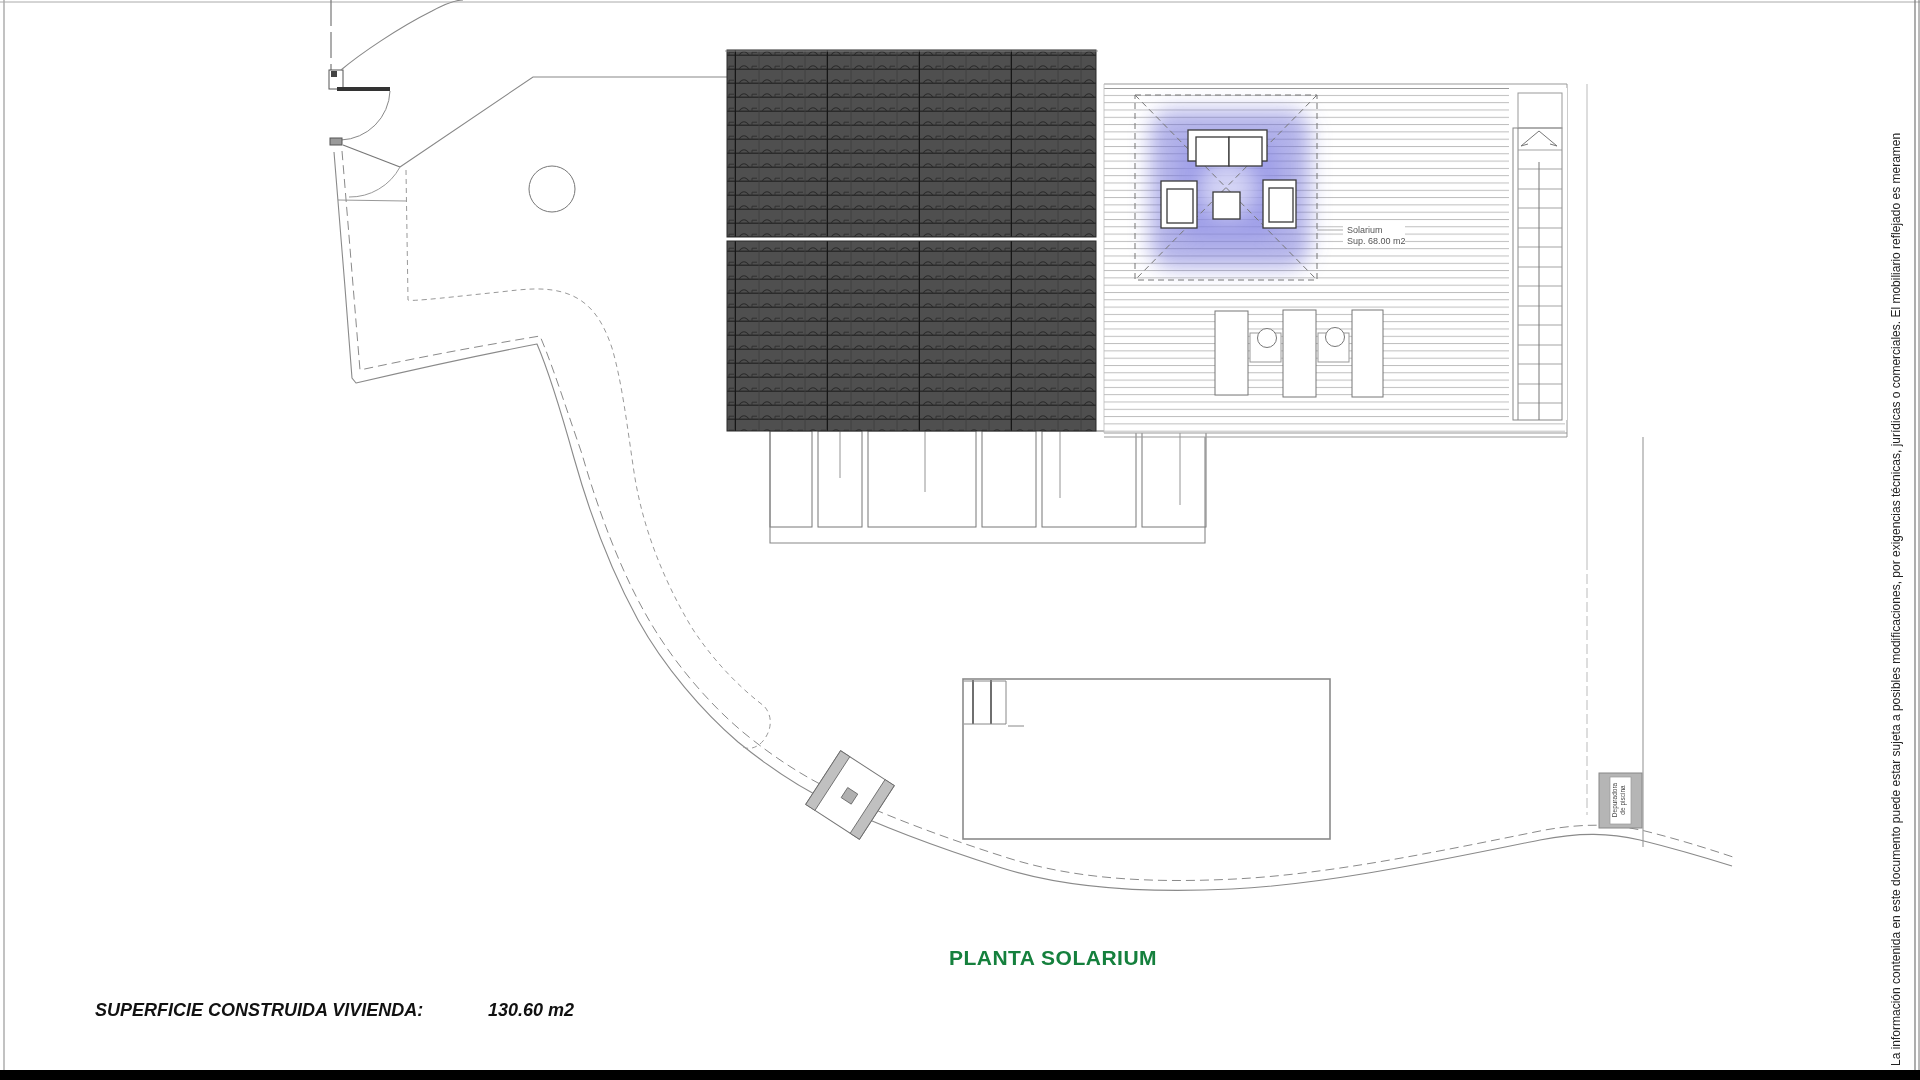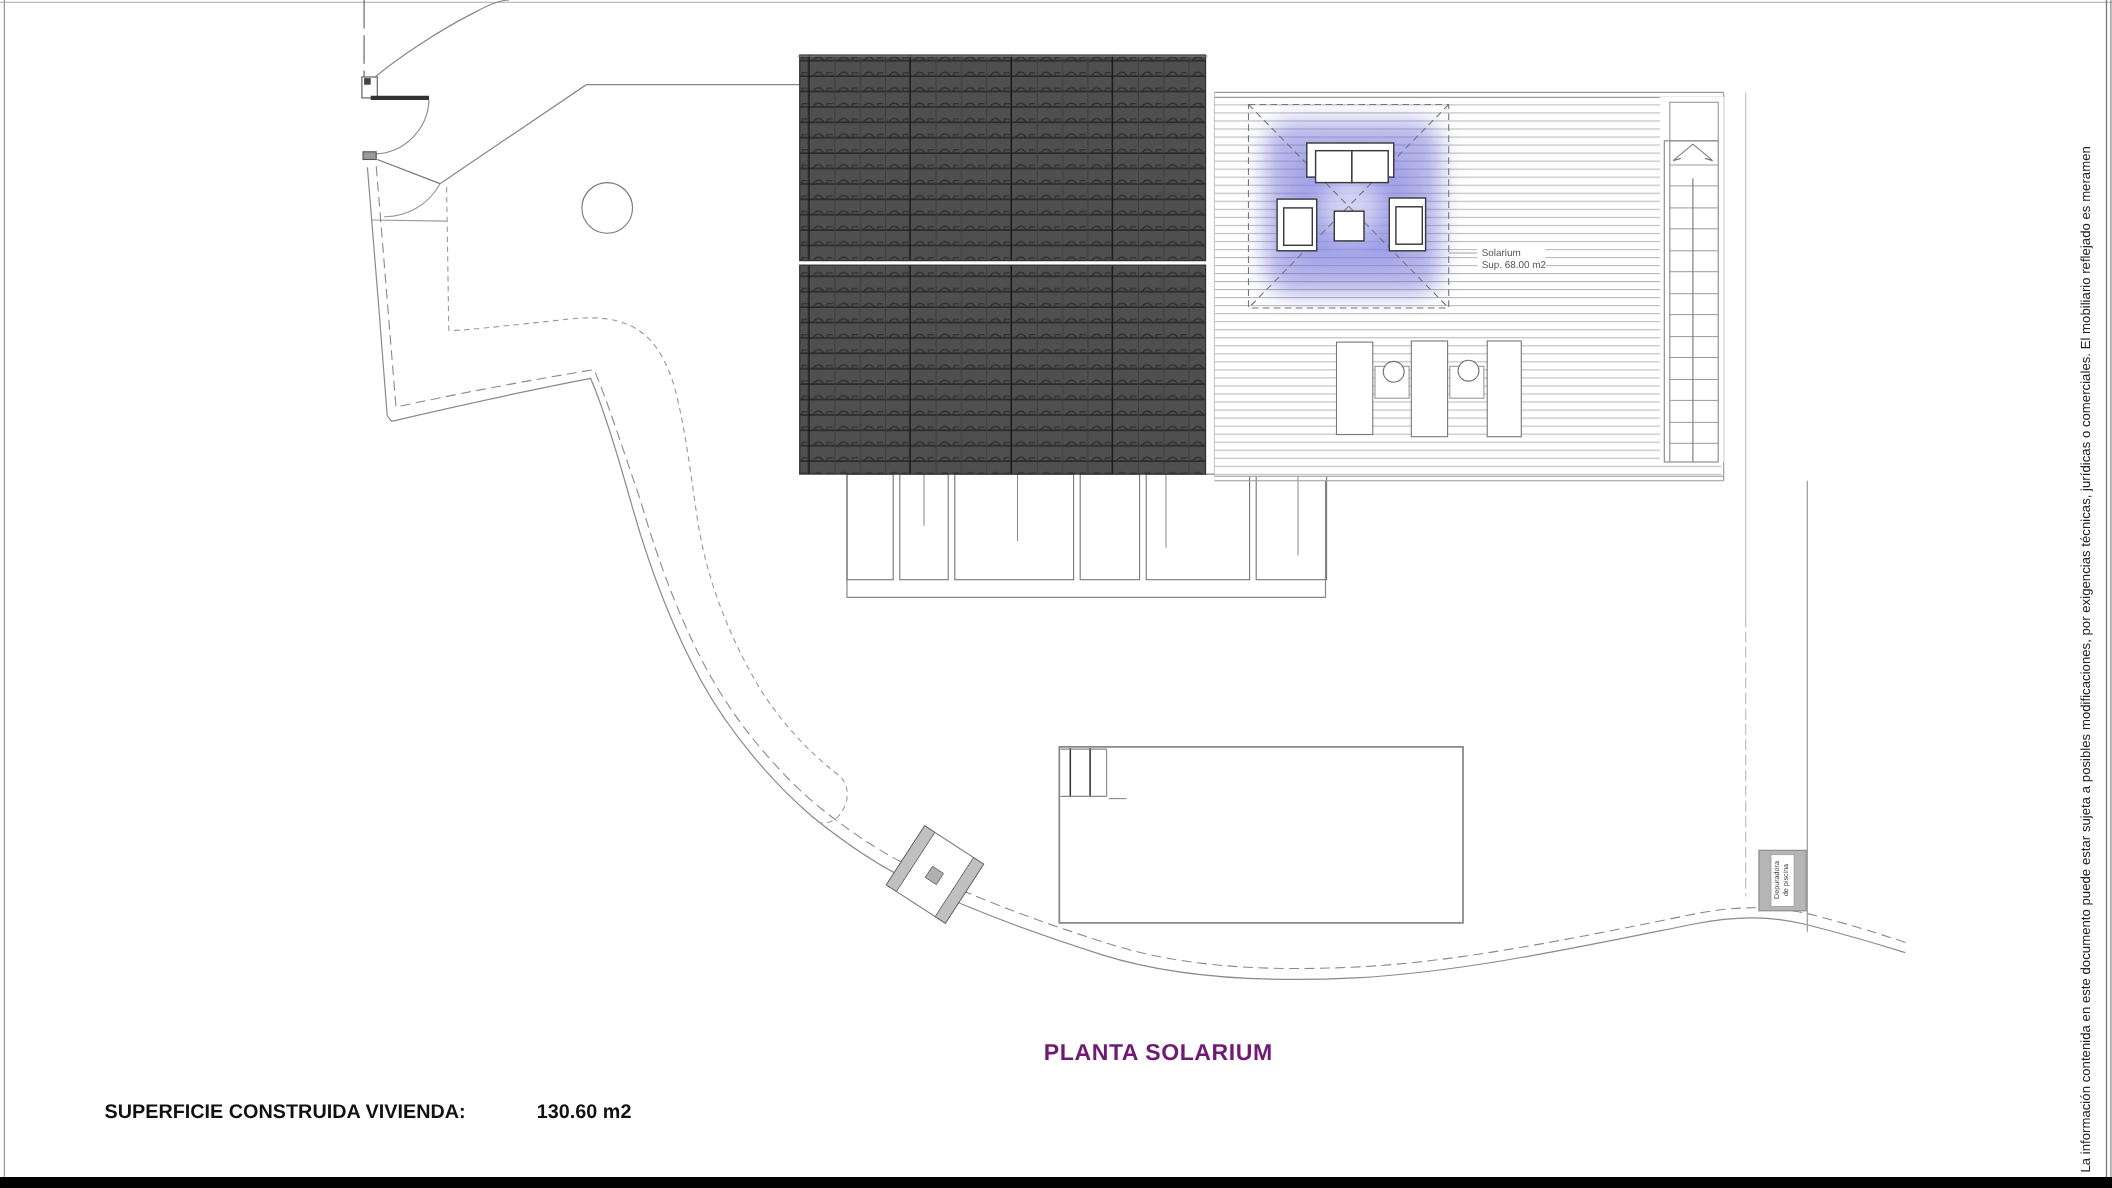--- a/index.html
+++ b/index.html
@@ -1,21 +1,21 @@
 <!DOCTYPE html>
 <html><head>
 <meta charset="utf-8">
 <style>
   html,body{margin:0;padding:0;background:#fff;}
   .page{position:relative;width:1920px;height:1080px;background:#ffffff;overflow:hidden;
         font-family:"Liberation Sans", sans-serif;}
   .plan-svg{position:absolute;left:0;top:0;}
   .page-title{position:absolute;left:853px;top:946px;width:400px;text-align:center;
-      font-size:21px;font-weight:bold;color:#701a75;letter-spacing:0.5px;}
-  .measurements{position:absolute;left:95px;top:1000px;}
+      font-size:21px;font-weight:bold;color:#15803d;letter-spacing:0.5px;}
+  .measurements{position:absolute;left:95px;top:1000px;font-style:italic;}
   .m-row{height:37px;font-size:18px;font-weight:bold;color:#111;white-space:nowrap;}
   .m-label{display:inline-block;width:393px;}
   .m-value{display:inline-block;}
   .disclaimer{position:absolute;left:1889px;top:1066px;transform:rotate(-90deg);
       transform-origin:0 0;white-space:nowrap;font-size:12px;color:#222;}
   .bottom-bar{position:absolute;left:0;top:1070px;width:1920px;height:10px;background:#000;}
   text{font-family:"Liberation Sans", sans-serif;}
 </style>
 </head>
 <body>

